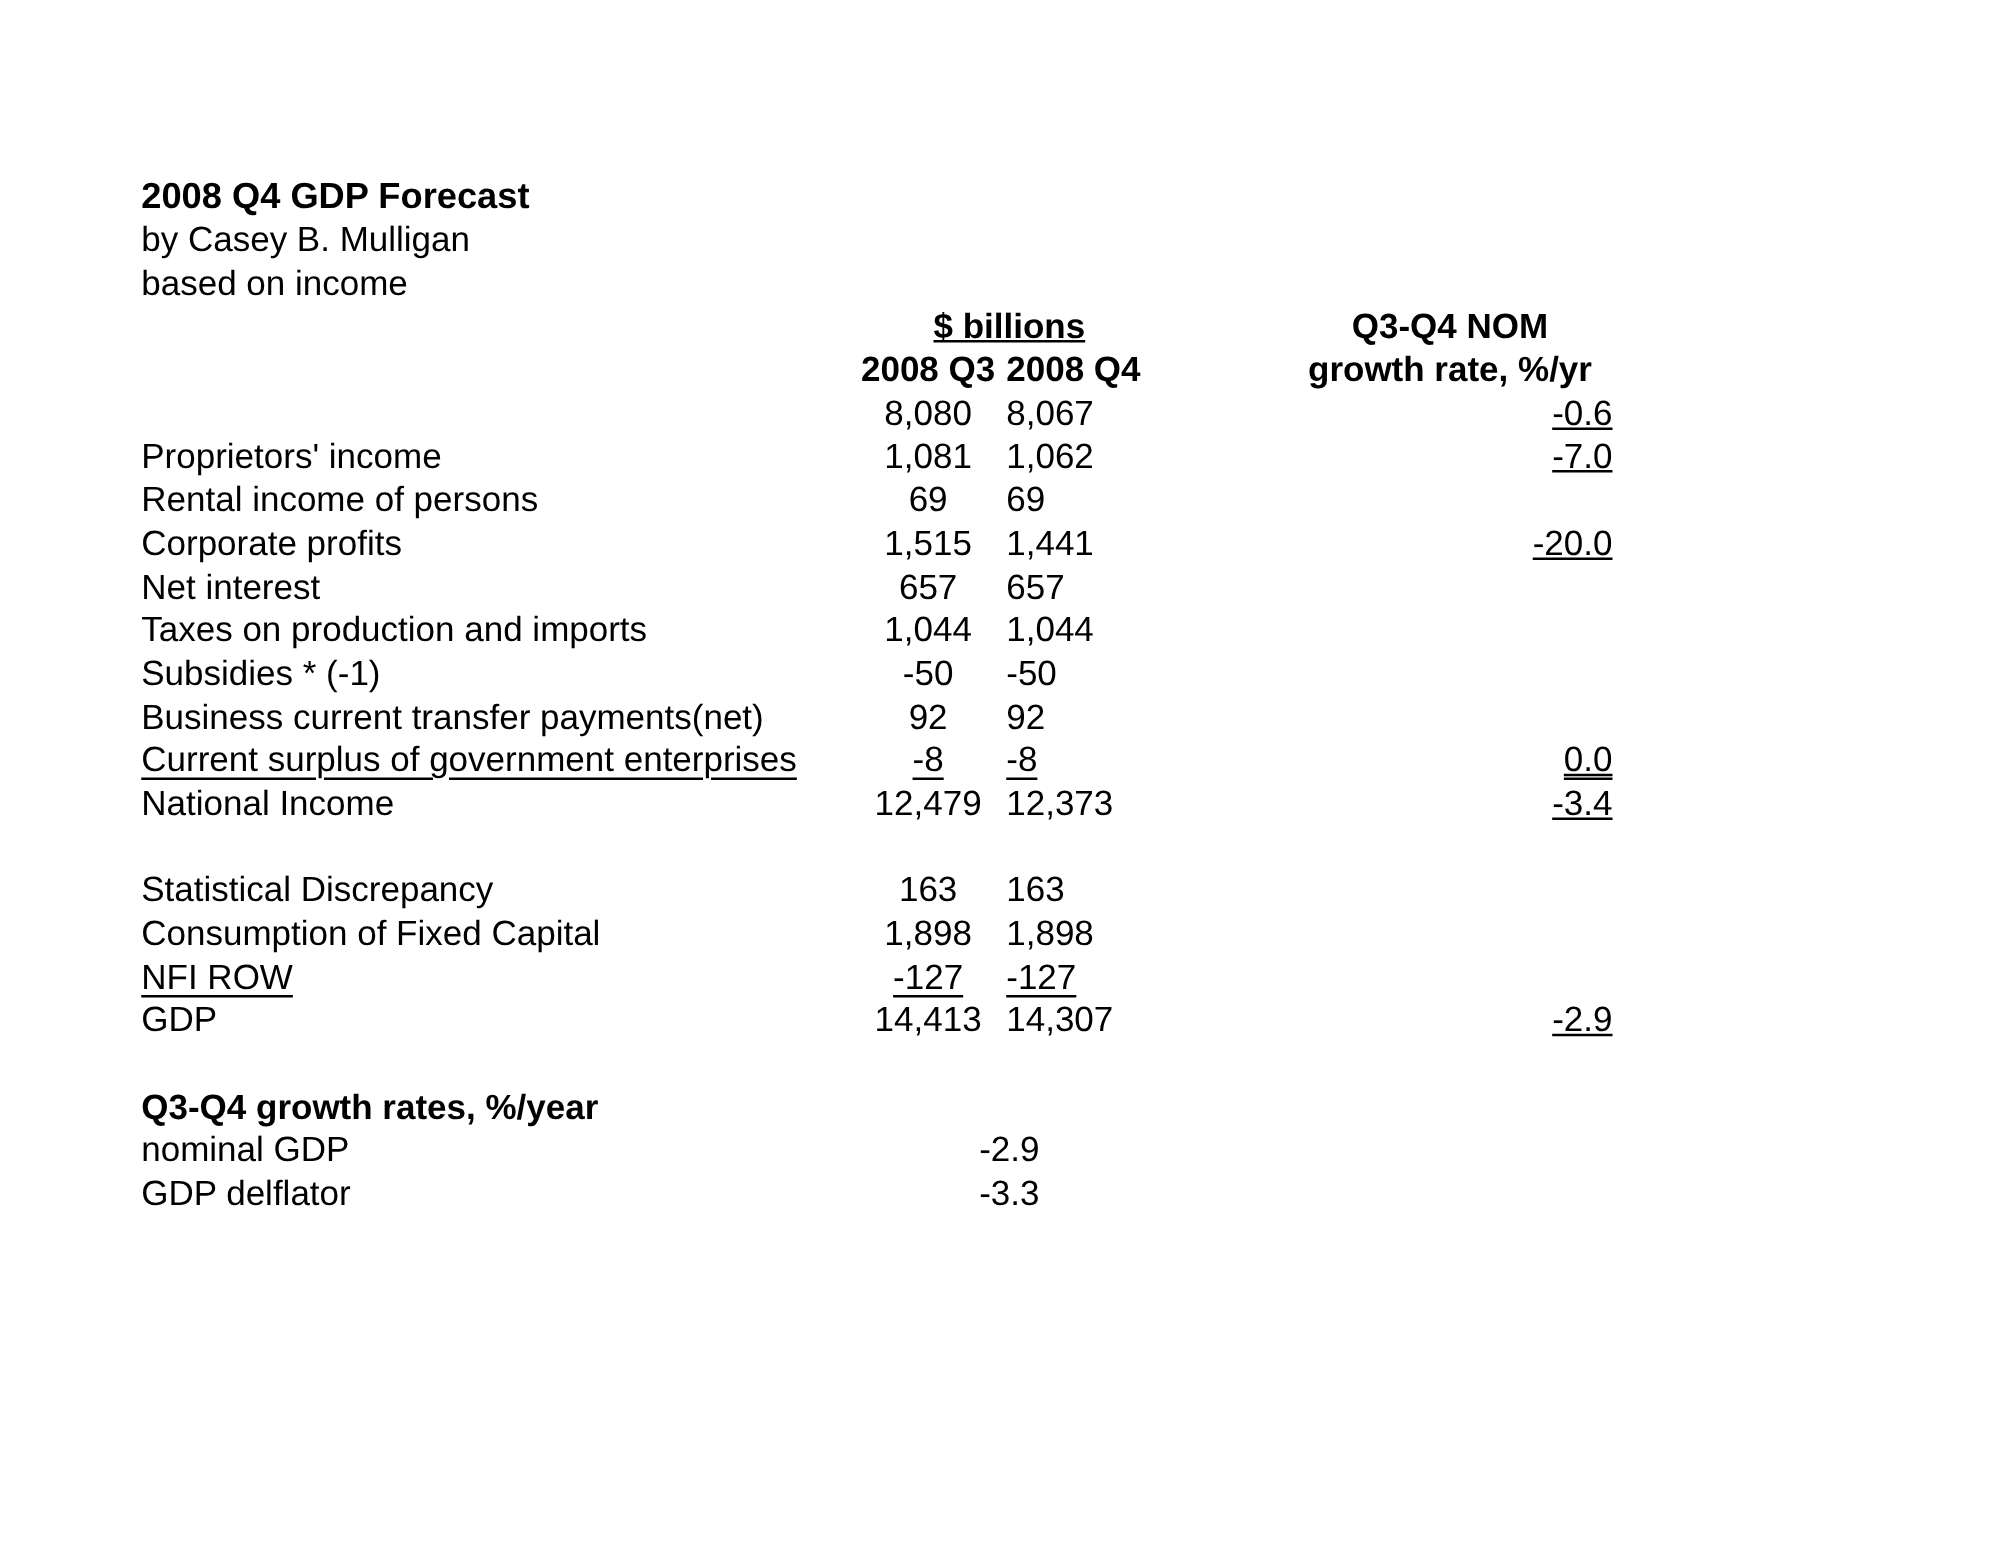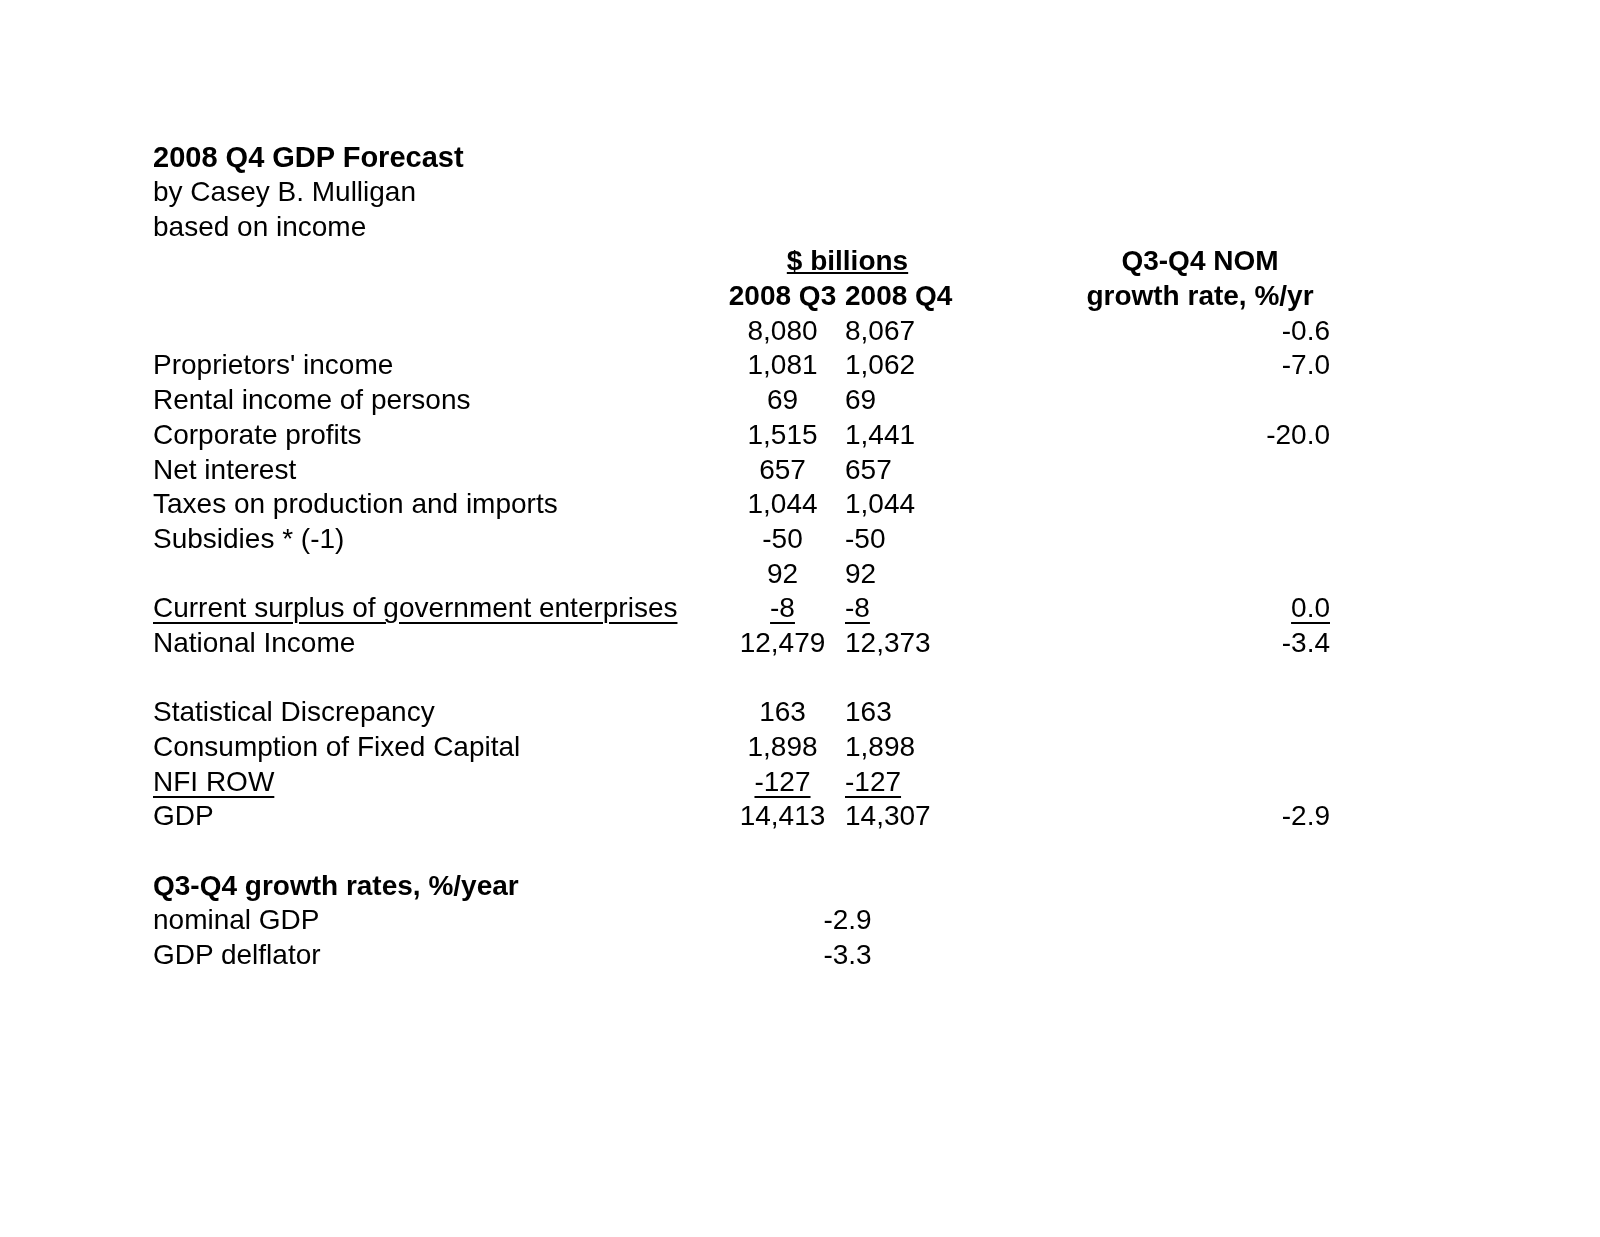--- a/index.html
+++ b/index.html
@@ -22,27 +22,26 @@
     left: 113px;
     top: 140px;
     width: 1177px;
   }
   .row {
     display: grid;
     grid-template-columns: 567px 125px 130px 95px 260px;
     height: 34.7px;
     align-items: center;
     white-space: nowrap;
-    margin-left: 40px;
   }
   .bold { font-weight: bold; }
   .c-label  { grid-column: 1; text-align: left; }
   .c-q3     { grid-column: 2; text-align: center; }
   .c-q4     { grid-column: 3; text-align: left; }
-  .c-growth { grid-column: 5; text-align: right; }
+  .c-growth { grid-column: 5; text-align: right; text-decoration: underline; }
   .c-units  { grid-column: 2 / 4; text-align: center; text-decoration: underline; }
   .c-nom    { grid-column: 5; text-align: center; }
   .c-merged { grid-column: 2 / 4; text-align: center; }
   .u {
     text-decoration: underline;
     text-decoration-thickness: 2px;
     text-underline-offset: 5px;
   }
   .title-line { font-size: 29px; }
 </style>
@@ -107,20 +106,21 @@
       <div class="c-q4">1,044</div>
       <div class="c-growth"></div>
     </div>
     <div class="row">
       <div class="c-label">Subsidies * (-1)</div>
       <div class="c-q3">-50</div>
       <div class="c-q4">-50</div>
       <div class="c-growth"></div>
     </div>
     <div class="row">
+      <div class="c-label">Business current transfer payments(net)</div>
       <div class="c-q3">92</div>
       <div class="c-q4">92</div>
       <div class="c-growth"></div>
     </div>
     <div class="row">
       <div class="c-label u">Current surplus of government enterprises</div>
       <div class="c-q3"><span class="u">-8</span></div>
       <div class="c-q4"><span class="u">-8</span></div>
       <div class="c-growth"><span class="u">0.0</span></div>
     </div>

